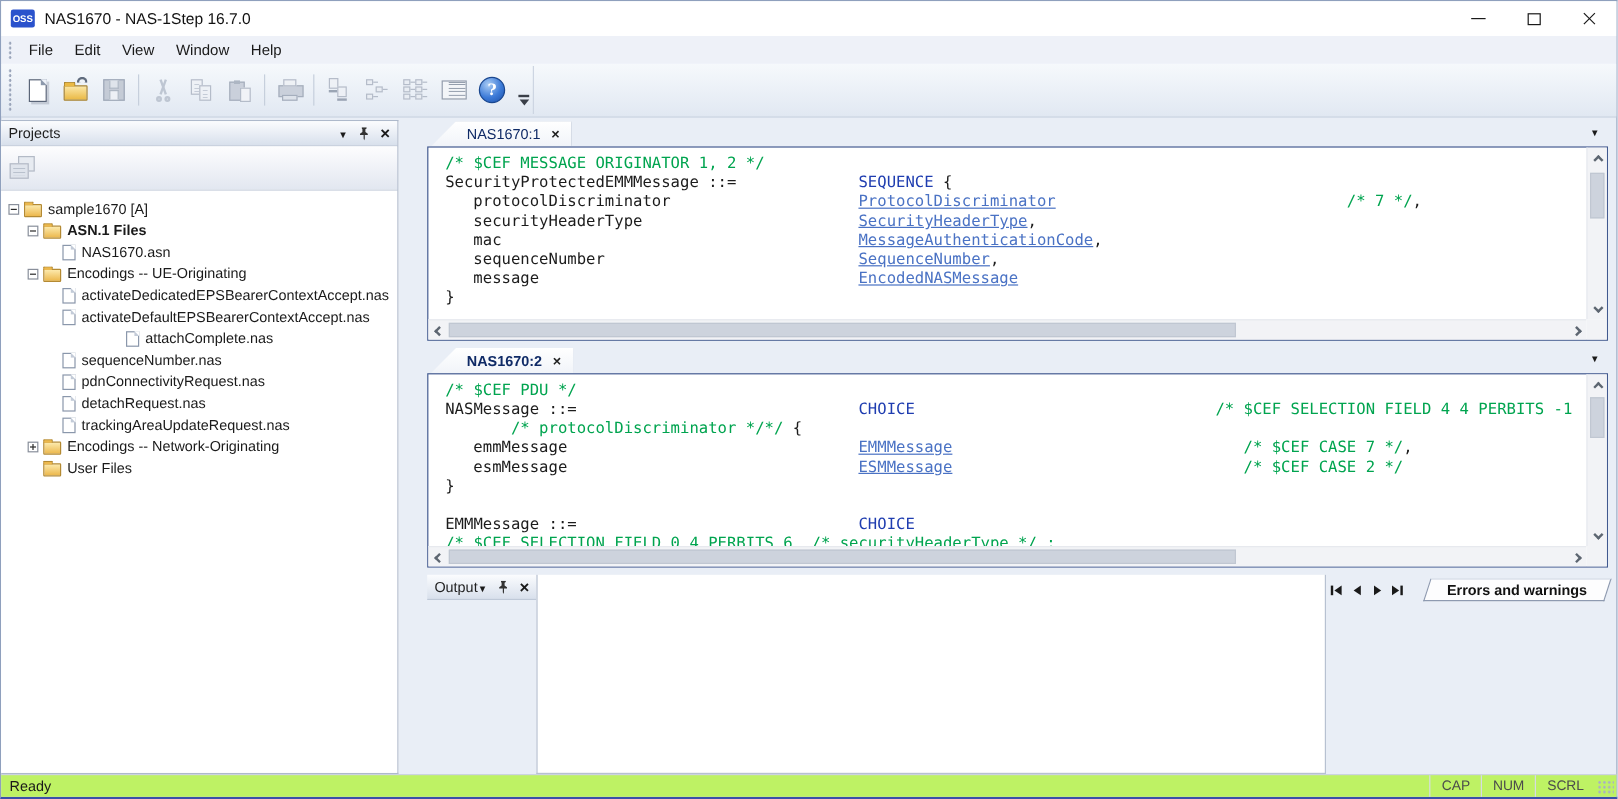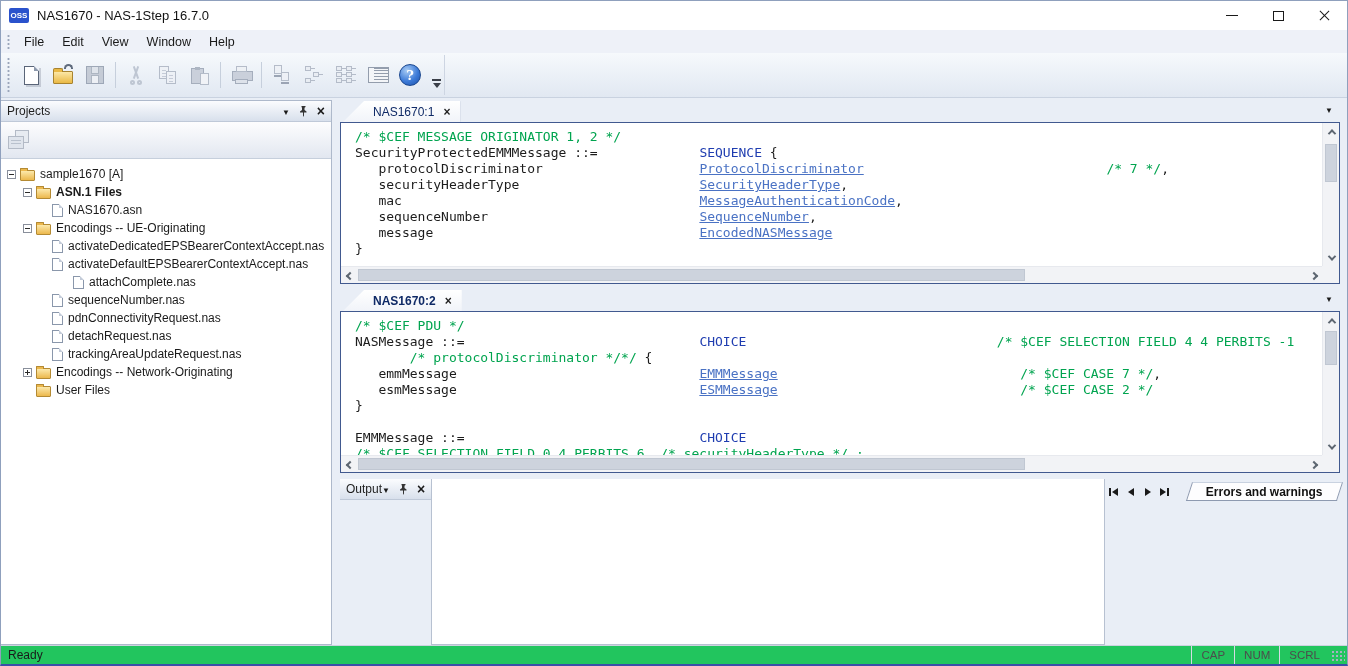--- a/index.html
+++ b/index.html
@@ -68,21 +68,21 @@
 .i-grid{width:21px;height:16px;border:1px solid #8f99a9;background:
  linear-gradient(90deg,#f4f6f9 0 5px,rgba(0,0,0,0) 5px),
  repeating-linear-gradient(#8f99a9 0 1px,rgba(0,0,0,0) 1px 3px);background-color:#f4f6f9;background-position:0 2px}
 .i-help{width:22px;height:22px;border-radius:50%;background:radial-gradient(circle at 35% 28%,#a9ccf4,#3d7bd8 55%,#1b4fa8);border:1px solid #1a478f;color:#fff;font-weight:bold;font-size:13px;display:flex;align-items:center;justify-content:center;font-family:"DejaVu Serif",serif}
 .i-projpage{position:relative;width:26px;height:20px}
 .i-projpage span{position:absolute;border:1px solid #b3bac6;background:#e7ebf1}
 .i-projpage span:first-child{top:0;left:7px;width:14px;height:13px}
 .i-projpage span:last-child{top:6px;left:0;width:16px;height:13px;background:#dfe4ec}
 .i-projpage span:last-child::after{content:"";position:absolute;left:2px;right:2px;top:3px;height:6px;background:repeating-linear-gradient(#b9c1cd 0 1px,rgba(0,0,0,0) 1px 3px)}
 
-#main{flex:1;display:flex;padding:2px 7px 0 0;gap:8px;min-height:0}
+#main{flex:1;display:flex;padding:2px 7px 0 0;gap:24px;min-height:0}
 #projects{width:331px;flex:none;display:flex;flex-direction:column;border:1px solid #aeb9cb;border-left:none;background:#fff}
 .panel-header{height:21px;flex:none;background:linear-gradient(#fbfcfe,#d8e0ec);border-bottom:1px solid #bfc9d8;display:flex;align-items:center;padding:0 6px;font-size:12px;color:#1e1e1e}
 .ph-icons{margin-left:auto;display:flex;align-items:center;gap:9px}
 .dd-icon::before{content:"\25BC";font-size:8px;color:#1a1a1a}
 .pin-icon svg{display:block}
 .x-icon::before{content:"\00D7";font-size:14px;font-weight:bold;line-height:1;color:#1a1a1a}
 #proj-toolbar{height:37px;flex:none;background:linear-gradient(#fdfdfe,#e2e7f0);border-bottom:1px solid #c6cfdc;display:flex;align-items:center;padding-left:7px}
 #tree{flex:1;background:#fff;padding-top:6px;overflow:hidden}
 .tree-row{height:18px;display:flex;align-items:center;font-size:12px;white-space:nowrap}
 .expander{width:9px;height:9px;border:1px solid #898f9b;background:#fff;flex:none;position:relative;margin-right:4px}
@@ -125,21 +125,21 @@
 #output{flex:1;margin-top:6px;display:flex;flex-direction:row;min-height:0}
 #out-content{flex:1;background:#fff;border:1px solid #b7c1d1;border-top:none}
 #out-tabbar{height:22px;flex:none;display:flex;align-items:center;padding-top:3px}
 .nav-btn{width:17px;height:16px;display:flex;align-items:center;justify-content:center;gap:1px}
 .nav-bar{width:2px;height:8px;background:#1a1a1a}
 .tri-l{width:0;height:0;border-top:4px solid transparent;border-bottom:4px solid transparent;border-right:6px solid #1a1a1a}
 .tri-r{width:0;height:0;border-top:4px solid transparent;border-bottom:4px solid transparent;border-left:6px solid #1a1a1a}
 #err-tab{margin-left:16px;height:19px;padding:0 16px;background:#fdfdfe;border:1px solid #8e9ab0;border-top:1px solid #c9d2e0;transform:skewX(-18deg);display:flex;align-items:center}
 #err-tab span{transform:skewX(18deg);font-weight:bold;font-size:12px;color:#111}
 
-#statusbar{height:19px;flex:none;background:#22c55e;border-top:1px solid #ccd3df;display:flex;align-items:center;padding-left:7px;font-size:12px}
+#statusbar{height:19px;flex:none;background:#bef264;border-top:1px solid #ccd3df;display:flex;align-items:center;padding-left:7px;font-size:12px}
 #status-right{margin-left:auto;display:flex;align-items:stretch;height:100%}
 .kbd{display:flex;align-items:center;padding:0 9px;border-left:1px solid #d6dbe4;color:#4c4c4c;font-size:11.5px}
 #grip-corner{width:14px;margin:4px 2px 2px 2px;background-image:radial-gradient(circle,#a9b2c2 1px,rgba(0,0,0,0) 1.2px);background-size:4px 4px}
 .dis{opacity:.95}
 </style>
 </head>
 <body>
 
 <div id="win">
 
@@ -294,21 +294,21 @@
           <div class="tree-row" style="padding-left: 38px;">
             <span class="spacer"></span>
             <span class="icon-file"></span>
             <span>activateDedicatedEPSBearerContextAccept.nas</span>
           </div>
           <div class="tree-row" style="padding-left: 38px;">
             <span class="spacer"></span>
             <span class="icon-file"></span>
             <span>activateDefaultEPSBearerContextAccept.nas</span>
           </div>
-          <div class="tree-row" style="padding-left: 59px;">
+          <div class="tree-row" style="padding-left: 59px; margin-left: 32px;">
             <span class="spacer"></span>
             <span class="icon-file"></span>
             <span>attachComplete.nas</span>
           </div>
           <div class="tree-row" style="padding-left: 38px;">
             <span class="spacer"></span>
             <span class="icon-file"></span>
             <span>sequenceNumber.nas</span>
           </div>
           <div class="tree-row" style="padding-left: 38px;">

